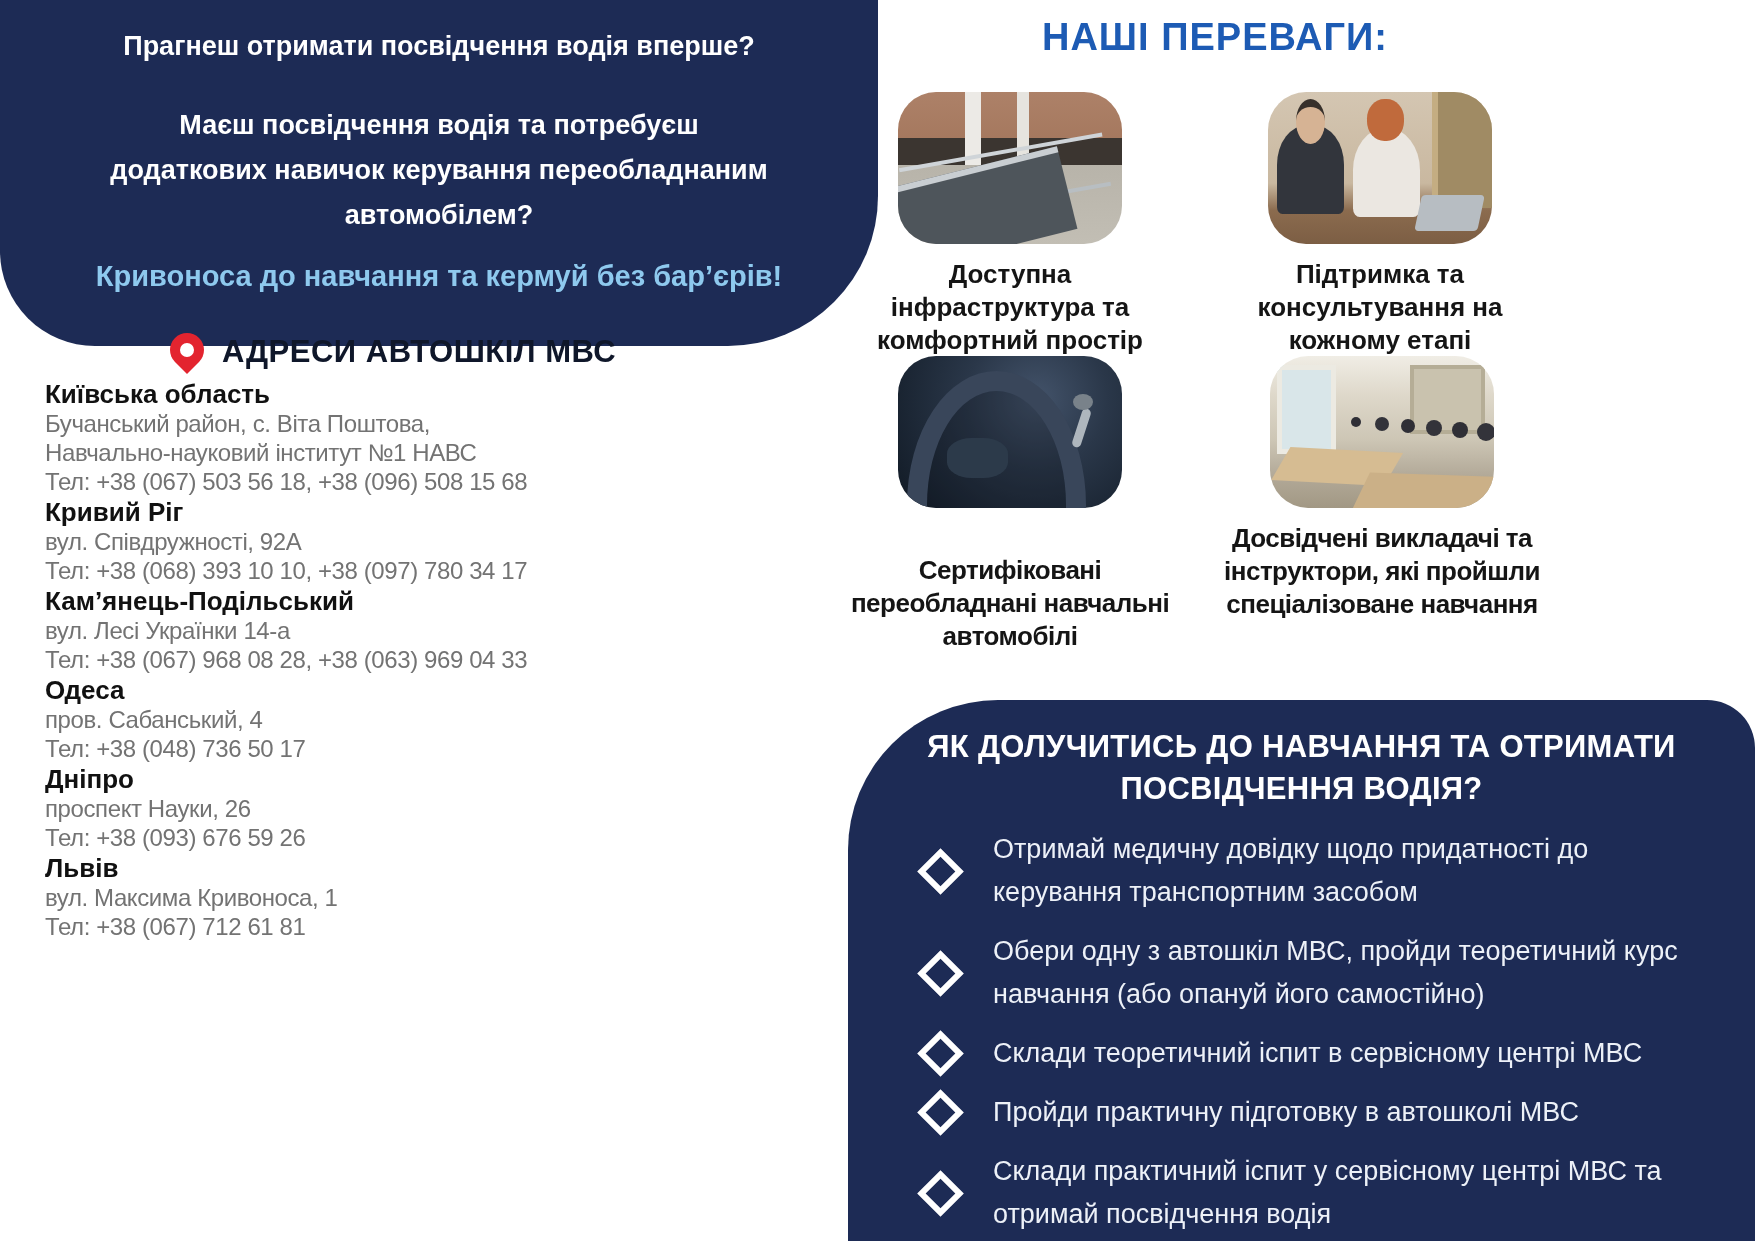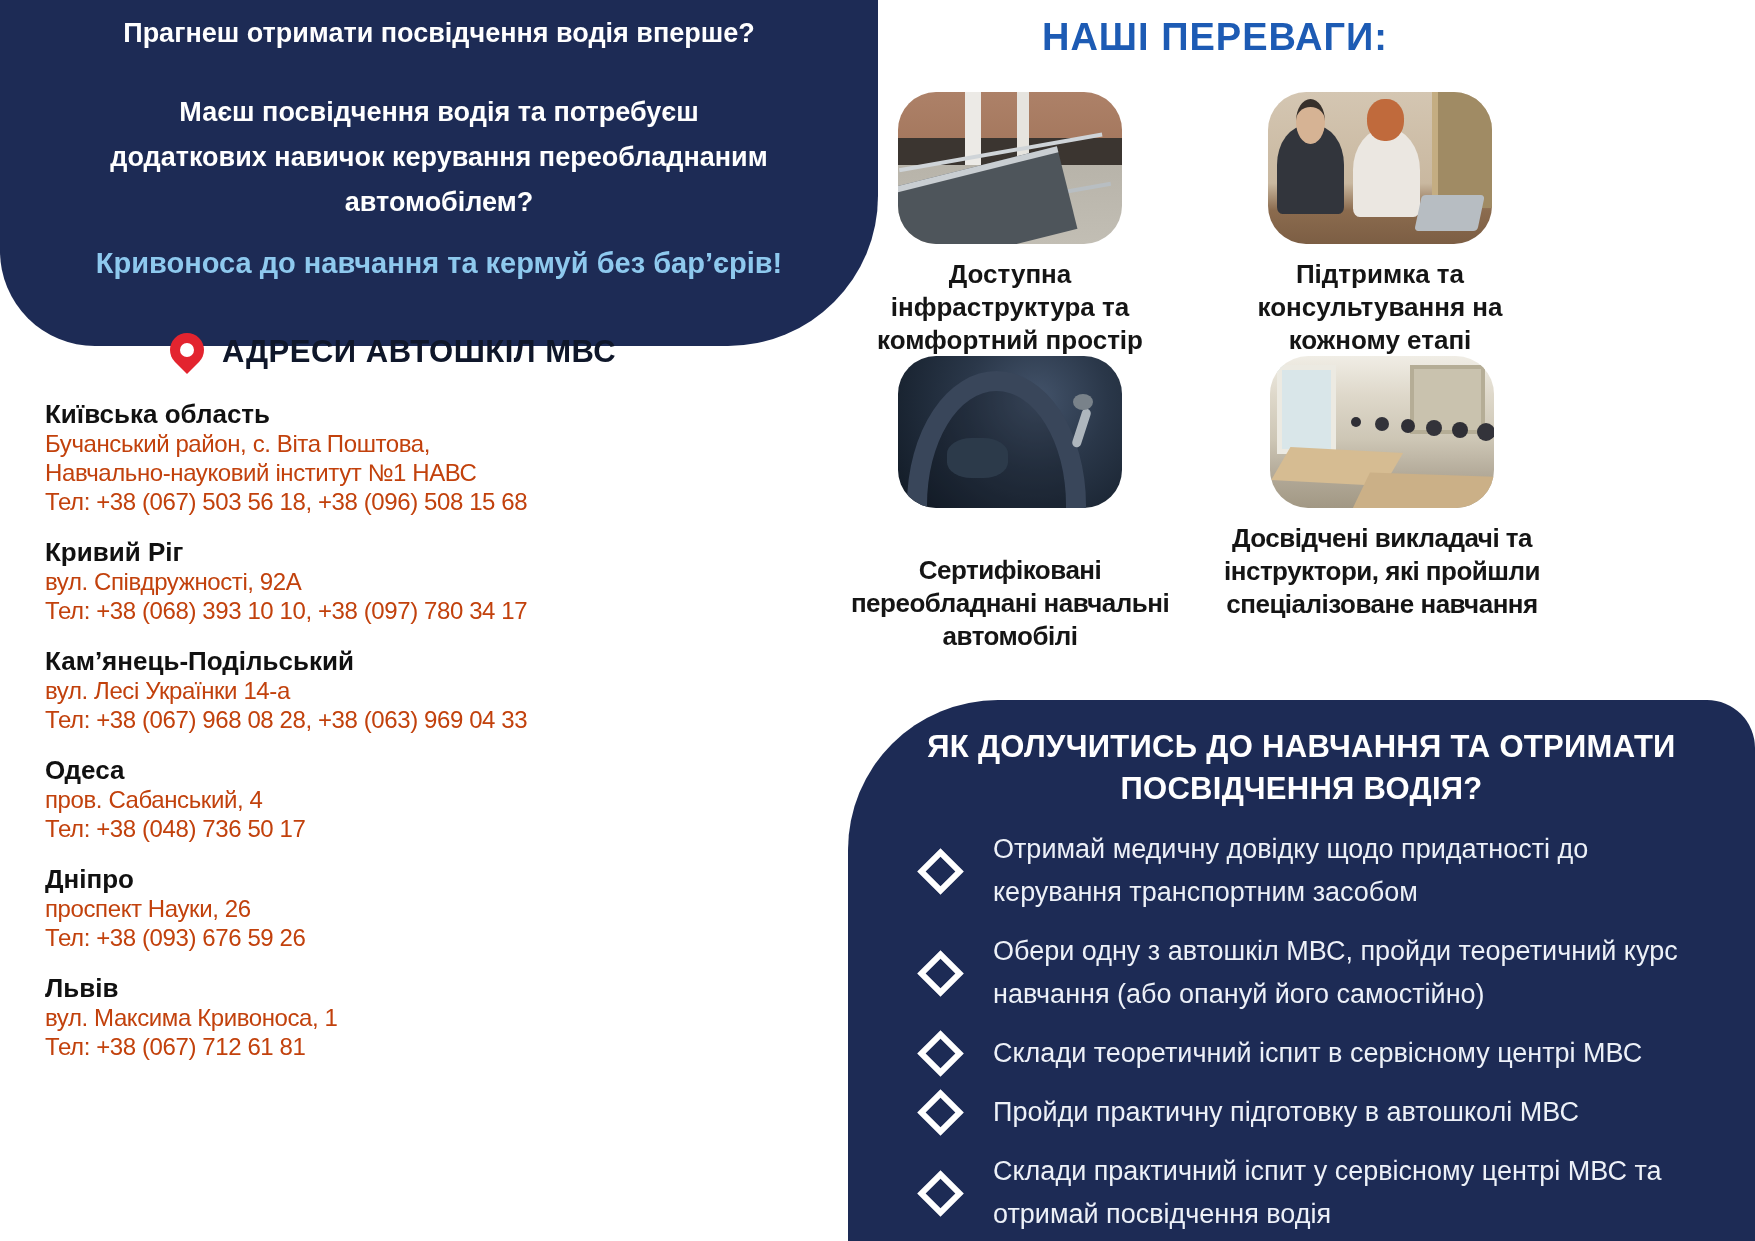--- a/index.html
+++ b/index.html
@@ -3,35 +3,35 @@
 <meta charset="utf-8">
 <style>
   html,body{margin:0;padding:0;background:#ffffff;}
   .page{position:relative;width:1755px;height:1241px;overflow:hidden;background:#ffffff;
         font-family:"Liberation Sans",sans-serif;}
 
   
   .intro-box{position:absolute;left:0;top:0;width:878px;height:346px;background:#1d2b55;
              border-radius:0 0 150px 95px;color:#ffffff;text-align:center;}
   .intro-q{width:660px;margin:0 auto;font-weight:bold;font-size:27px;line-height:45px;}
-  .intro-q1{padding-top:11px;}
+  .intro-q1{padding-top:24px;}
   .intro-q2{margin-top:34px;}
   .intro-tagline{margin-top:22px;font-size:29px;font-weight:bold;color:#8ec9ee;}
 
   
   .addresses{position:absolute;left:45px;top:326px;width:790px;}
   .addr-head{display:flex;align-items:center;gap:18px;margin-left:125px;height:52px;}
   .addr-head h2{margin:0;font-size:31px;font-weight:bold;color:#0f172a;letter-spacing:.5px;}
   .pin{position:relative;width:34px;height:34px;background:#e3242f;border-radius:50% 50% 50% 0;
        transform:rotate(-45deg);flex:0 0 auto;margin-top:-4px;}
   .pin-hole{position:absolute;left:10px;top:10px;width:14px;height:14px;background:#ffffff;border-radius:50%;}
-  .addr-block{margin-top:22px;}
+  .addr-block{margin-top:2px;}
   .addr-block:first-of-type{margin-top:8px;}
   .city{font-size:26px;font-weight:bold;line-height:29px;color:#111111;}
-  .line{font-size:24px;line-height:29px;color:#c2410c;letter-spacing:-0.4px;white-space:nowrap;}
+  .line{font-size:24px;line-height:29px;color:#737373;letter-spacing:-0.4px;white-space:nowrap;}
 
   
   .adv-heading{position:absolute;left:880px;top:16px;width:670px;margin:0;text-align:center;
                font-size:38px;font-weight:bold;color:#1d5bb4;letter-spacing:1px;}
   .card{position:absolute;text-align:center;}
   .card1{left:845px;top:92px;width:330px;}
   .card2{left:1212px;top:92px;width:336px;}
   .card3{left:845px;top:356px;width:330px;}
   .card4{left:1196px;top:356px;width:372px;}
   .caption{margin:14px auto 0;font-weight:bold;font-size:26px;line-height:33px;color:#151515;}

